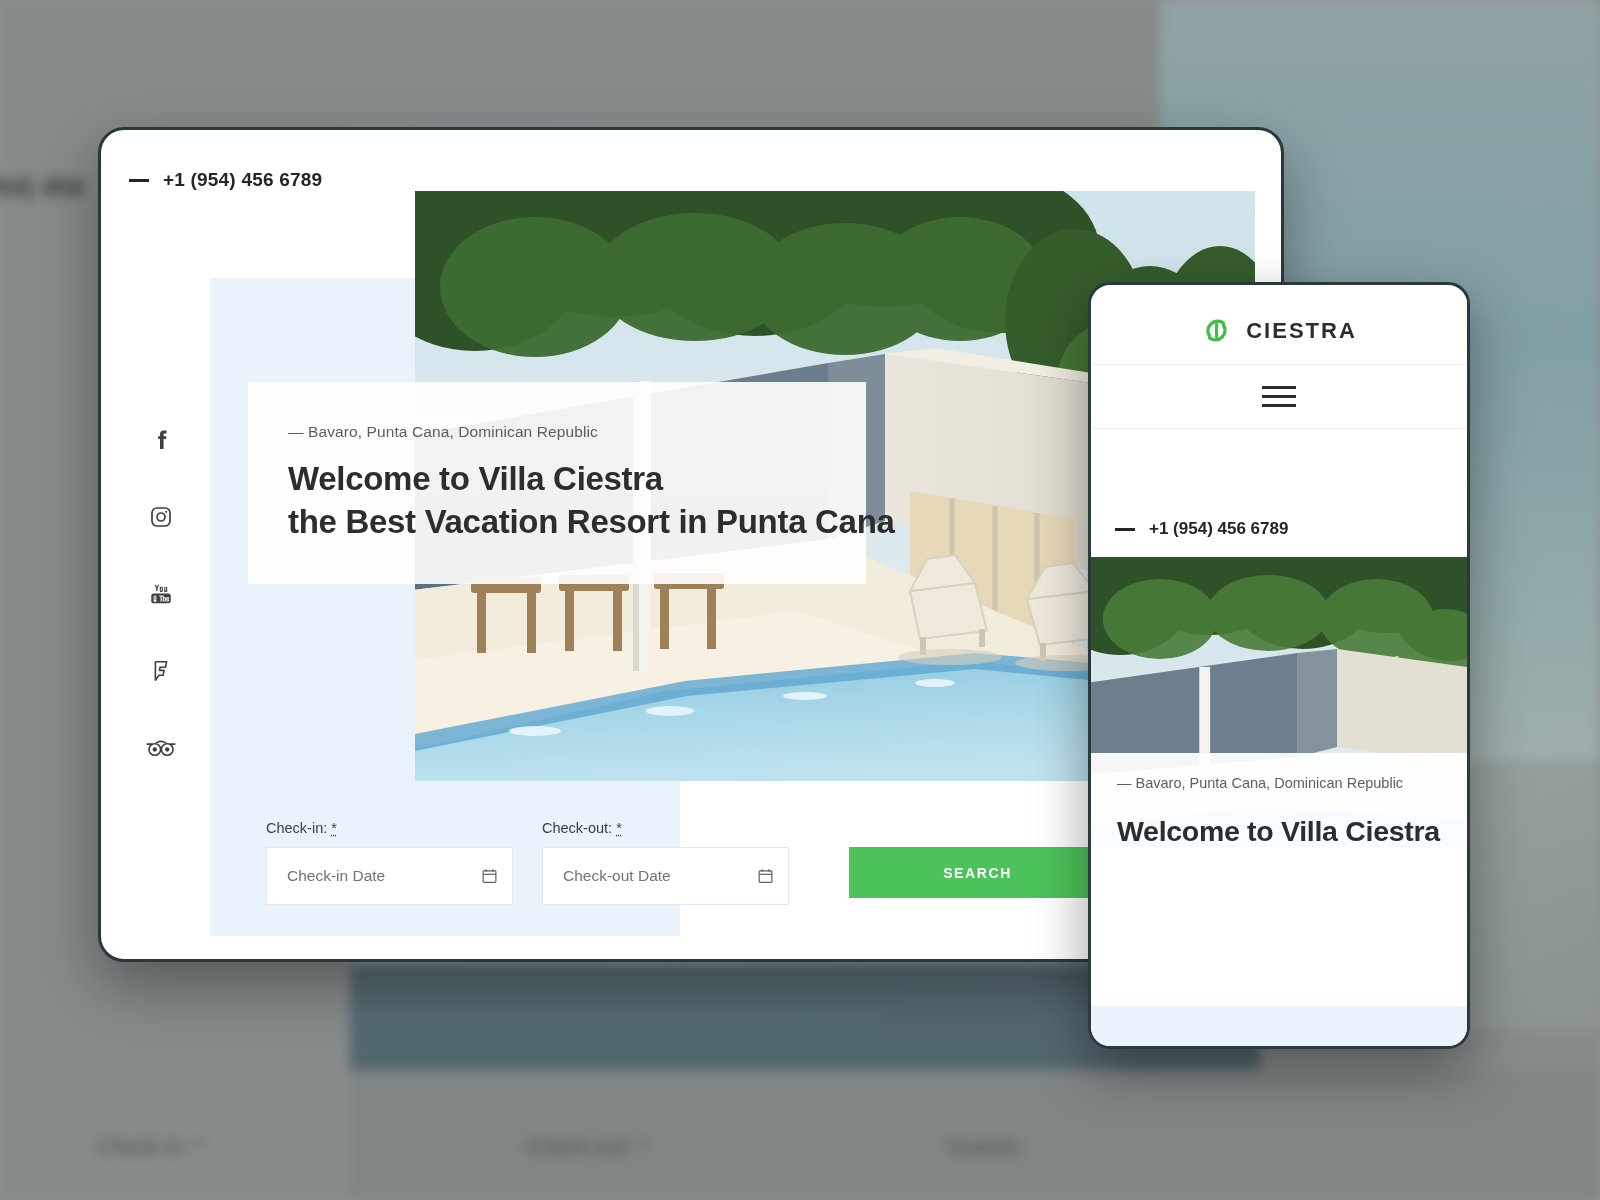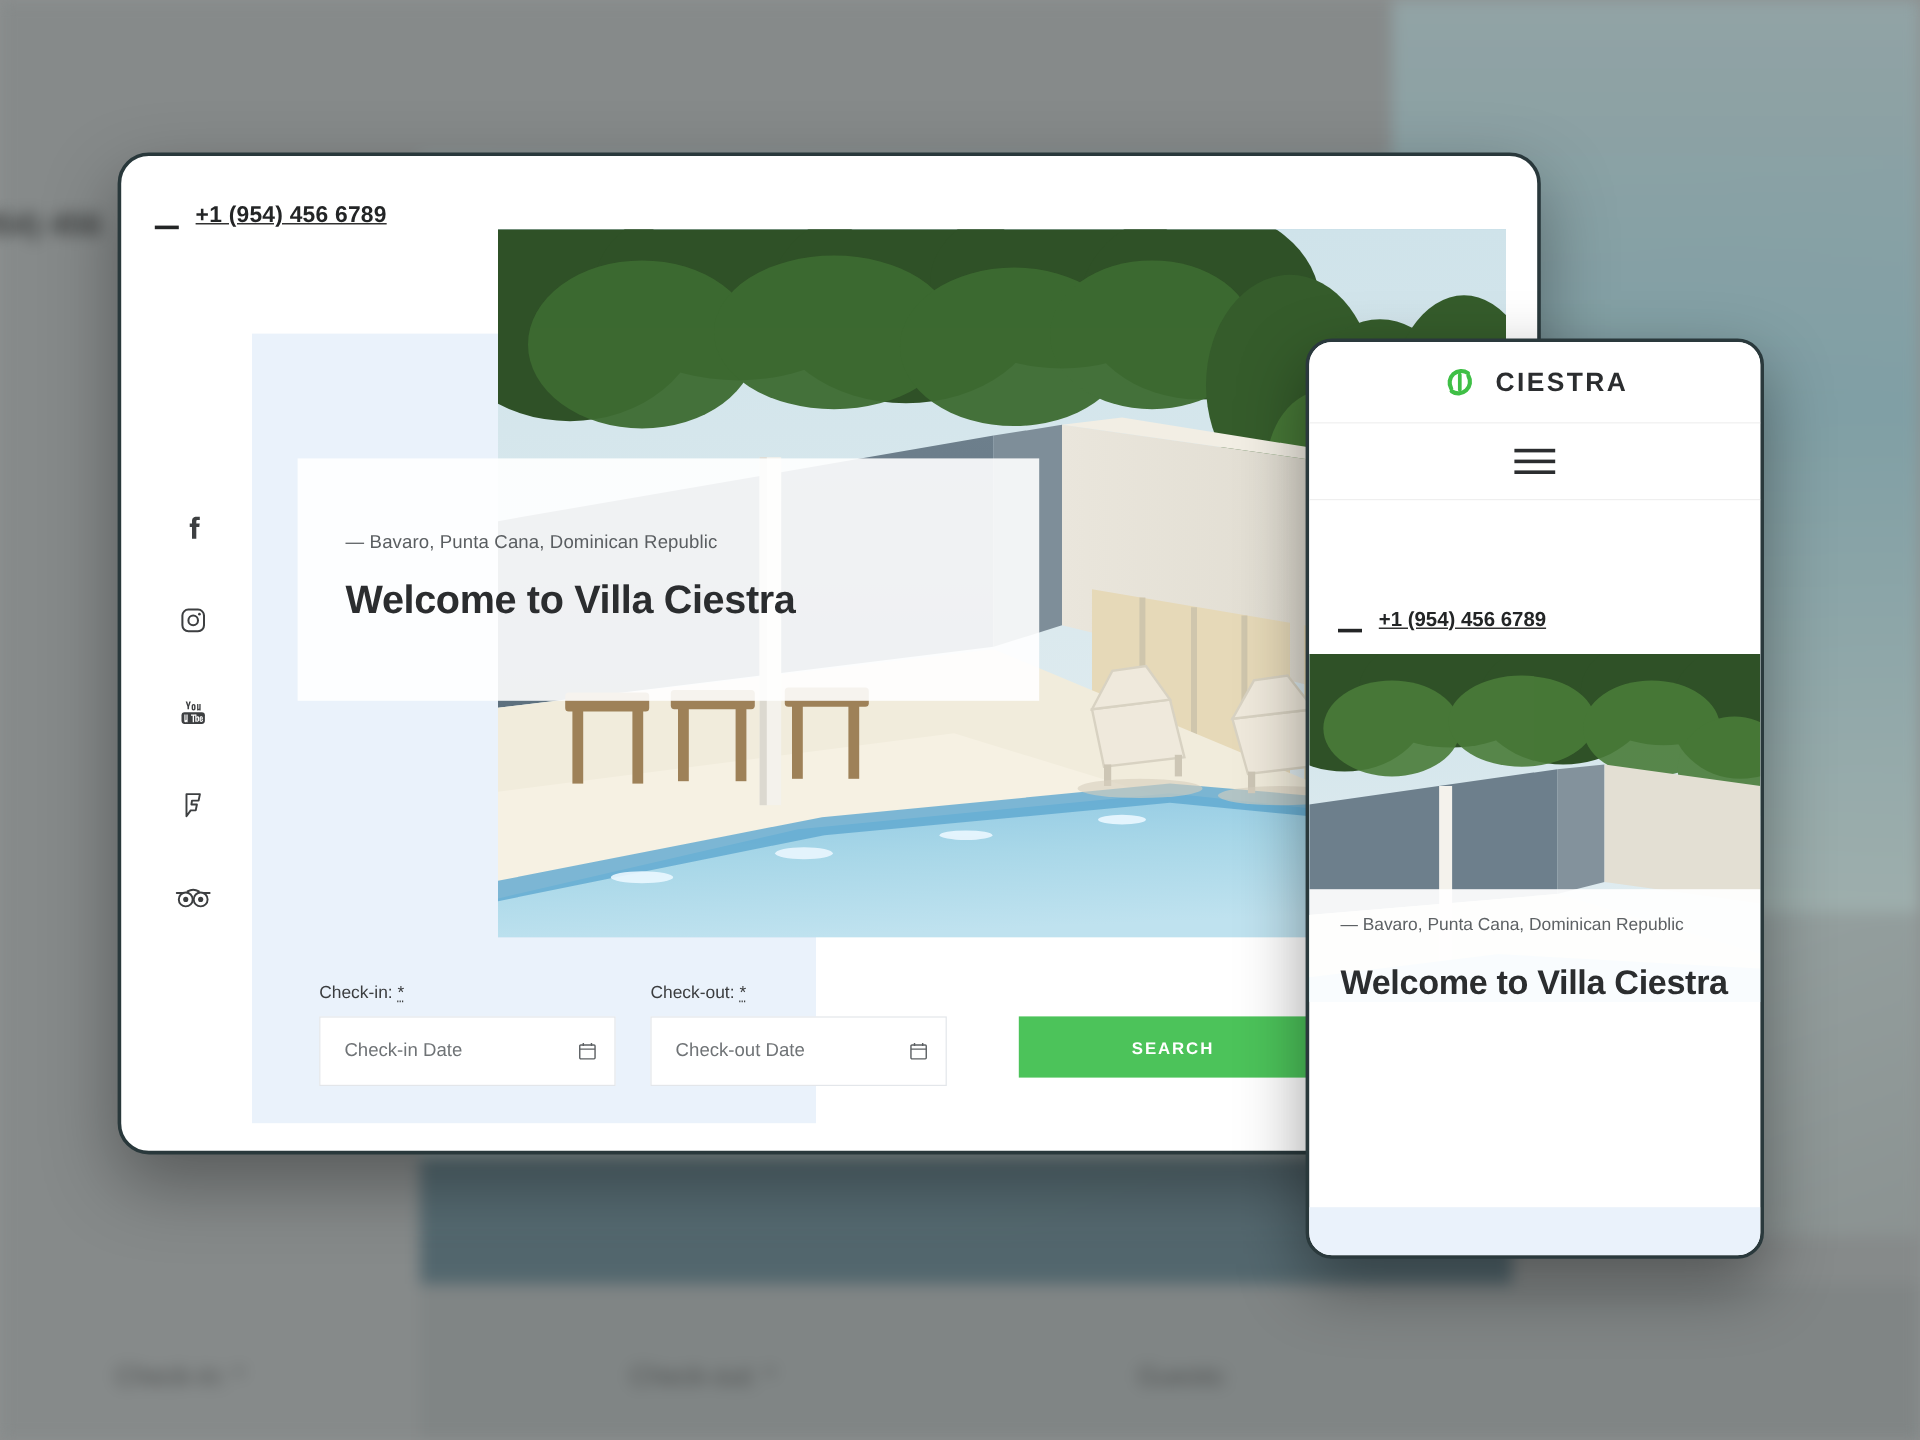--- a/index.html
+++ b/index.html
@@ -42,21 +42,21 @@
     position:absolute; left:98px; top:127px; width:1186px; height:835px;
     background:#ffffff; border-radius:26px;
     border:3px solid #29383b;
     overflow:hidden;
     box-shadow:0 24px 60px rgba(0,0,0,.35);
   }
   .d-topbar {
     position:absolute; left:0; top:0; width:100%; height:100px;
     display:flex; align-items:center; padding-left:28px;
   }
-  .phone-line { display:flex; align-items:flex-end; gap:14px;text-decoration:underline; }
+  .phone-line { display:flex; align-items:center; gap:14px; }
   .phone-dash { width:20px; height:3px; background:#232526; display:block; }
   .phone-num { font-size:19px; font-weight:700; color:#232526; letter-spacing:.2px; }
 
   .blue-panel {
     position:absolute; left:109px; top:148px; width:470px; height:658px;
     background:#eaf2fb;
   }
 
   .social-rail {
     position:absolute; left:30px; top:295px; width:60px;
@@ -115,21 +115,21 @@
   }
 
   
   .phone {
     position:absolute; left:1088px; top:282px; width:382px; height:767px;
     background:#fff; border:3px solid #2a393c; border-radius:22px;
     overflow:hidden; box-shadow:0 22px 55px rgba(0,0,0,.38);
   }
   .p-logobar {
     height:68px; display:flex; align-items:center; justify-content:center; gap:14px;
-    border-bottom:1px solid #ececec; background:#fff;
+    border-bottom:1px solid #ececec; background:#fff;margin-top:12px;
   }
   .p-logo-mark { width:31px; height:31px; color:#3fbf46; }
   .p-logo-word { font-size:22px; font-weight:700; letter-spacing:2px; color:#2b2d2f; }
   .p-menubar {
     height:64px; display:flex; align-items:center; justify-content:center;
     border-bottom:1px solid #ececec; background:#fff;
   }
   .burger { display:flex; flex-direction:column; gap:6px; }
   .burger i { display:block; width:34px; height:3px; background:#2b2d2f; }
   .p-blank { height:72px; background:#fff; }
@@ -331,20 +331,21 @@
         <g fill="#d7cfbe" opacity=".6">
           <ellipse cx="535" cy="466" rx="52" ry="8"></ellipse>
           <ellipse cx="652" cy="472" rx="52" ry="8"></ellipse>
         </g>
       </svg>
     </div>
 
     <div class="hero-card">
       <div class="kicker">— Bavaro, Punta Cana, Dominican Republic</div>
       <div class="headline">Welcome to Villa Ciestra</div>
+      <div class="headline">the Best Vacation Resort in Punta Cana</div>
     </div>
 
     <div class="form-row">
 
       <div class="fld">
         <div class="fld-label">
           <span>Check-in:</span>
           <span class="req">*</span>
         </div>
         <div class="inp">

